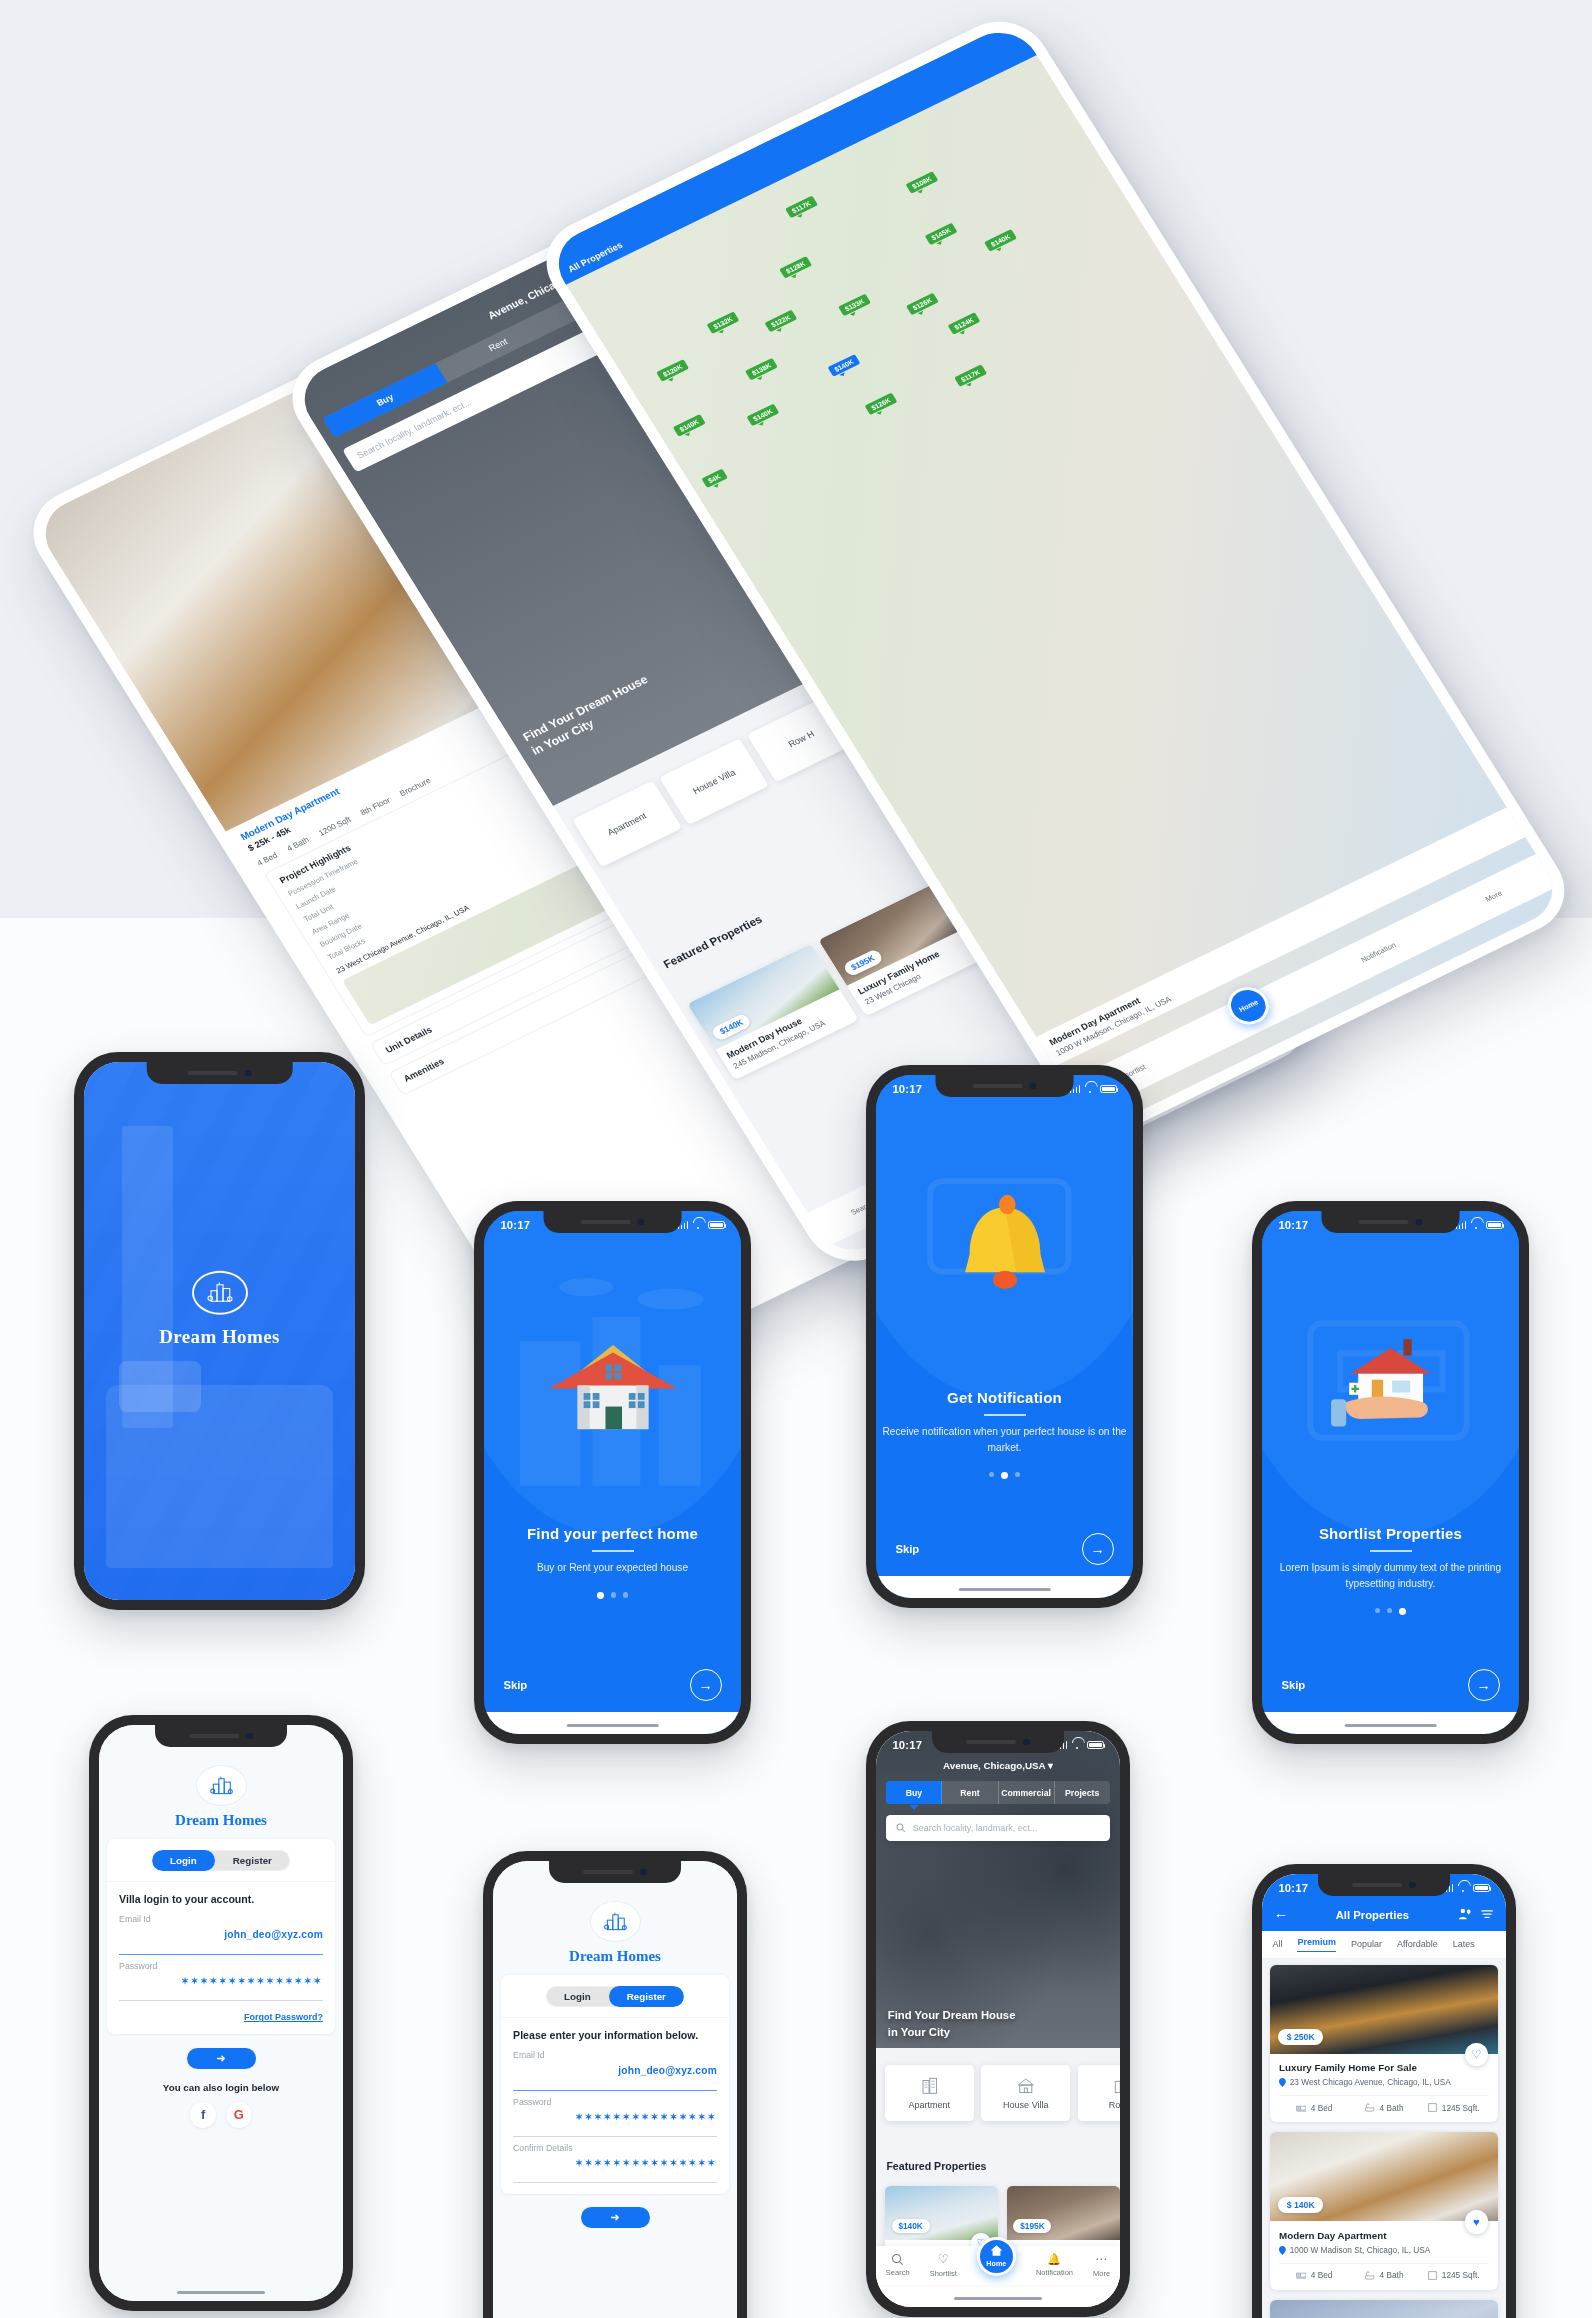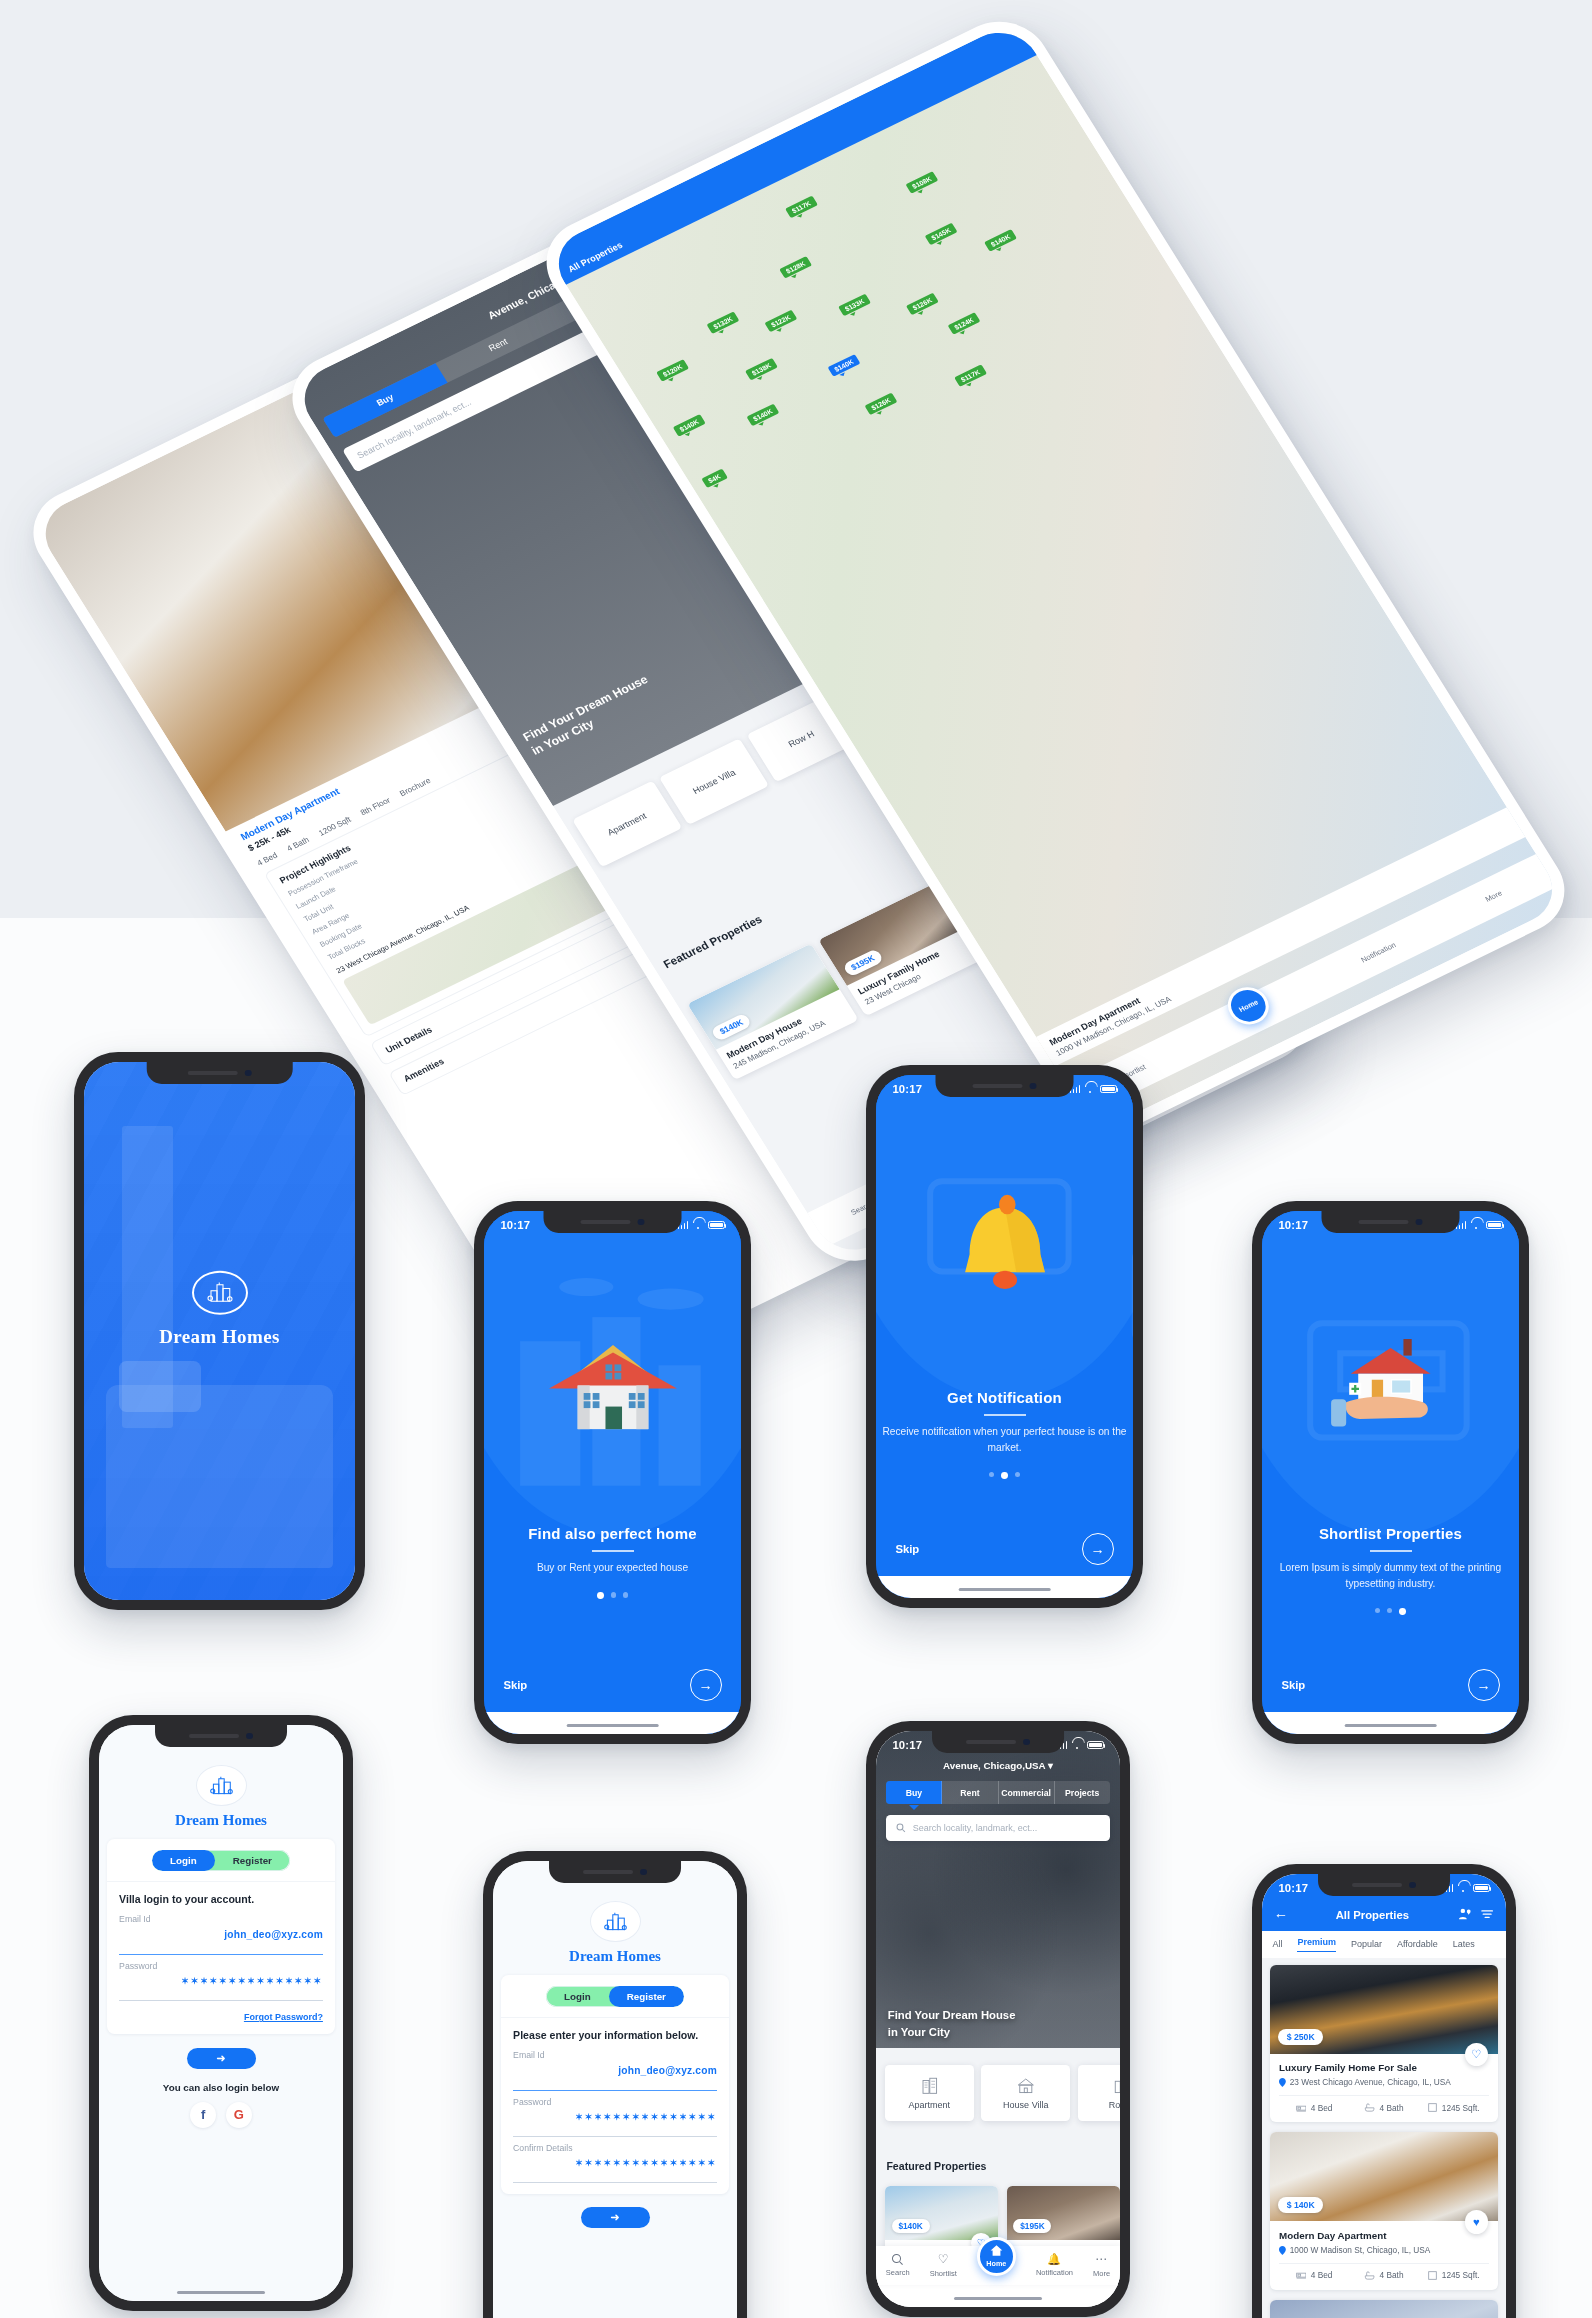--- a/index.html
+++ b/index.html
@@ -159,21 +159,21 @@
   .auth-brand{
     text-align:center; color:#1373f5; font-family:"Liberation Serif", serif;
     font-weight:bold; font-size:15px; margin-bottom:10.6px;
   }
   .auth-card{
     margin:0 8.3px; background:#fff; border-radius:7.5px;
     box-shadow:0 0.8px 3px rgba(40,60,100,.07); overflow:hidden;
   }
   .seg-wrap{ padding:10.6px 0 9.8px 0; display:flex; justify-content:center; border-bottom:0.8px solid #f1f4f8;}
   .seg{
-    display:flex; background:#86efac; border-radius:15px; overflow:hidden;
+    display:flex; background:#e5e5e5; border-radius:15px; overflow:hidden;
     box-shadow:inset 0 0 0 0.8px #eef2f7;
   }
   .seg div{
     padding:5.3px 18px; font-size:9.8px; font-weight:bold; color:#2a3442;
   }
   .seg div.on{ background:#1373f5; color:#fff; border-radius:15px; }
   .auth-head{ font-size:10.6px; font-weight:bold; color:#1b2430; padding:10.6px 12px 3px 12px; }
   .field{ padding:6px 12px 0 12px; }
   .field label{ display:block; font-size:8.7px; color:#9aa4b2; margin-bottom:5.3px; }
   .field .val{ font-size:10.2px; color:#1373f5; font-weight:bold; padding-bottom:14px; letter-spacing:0.2px;text-align:right;}
@@ -585,21 +585,21 @@
             <rect x="66" y="93" width="9" height="9"></rect>
               <rect x="78" y="93" width="9" height="9"></rect>
             <rect x="126" y="82" width="9" height="9"></rect>
               <rect x="138" y="82" width="9" height="9"></rect>
             <rect x="126" y="93" width="9" height="9"></rect>
               <rect x="138" y="93" width="9" height="9"></rect>
           </g>
         </svg>
       </div>
       <div class="ob-txt">
-        <div class="ob-title">Find also perfect home</div>
+        <div class="ob-title">Find your perfect home</div>
         <div class="ob-rule"></div>
         <div class="ob-sub">Buy or Rent your expected house</div>
         <div class="ob-dots">
             <i class="on"></i>
             <i></i>
             <i></i>
           </div>
       </div>
       <div class="ob-bottom">
         <div class="ob-skip">Skip</div>

